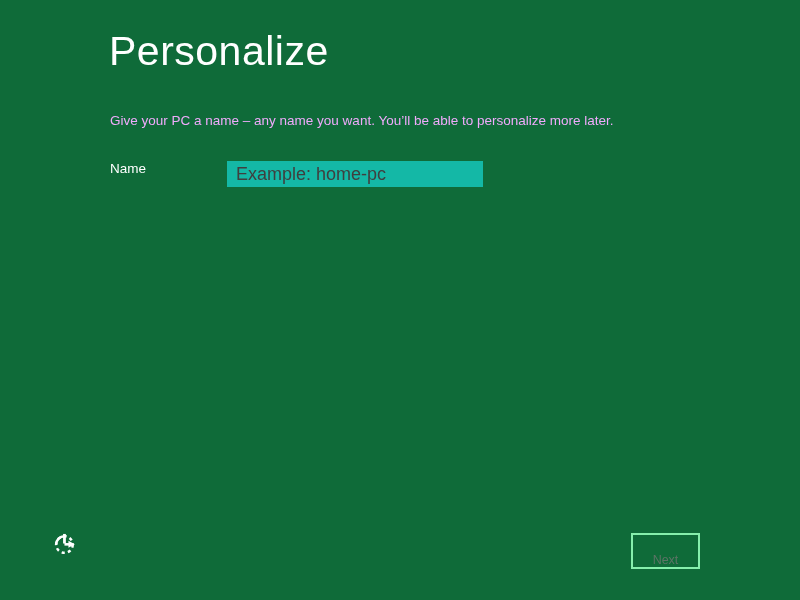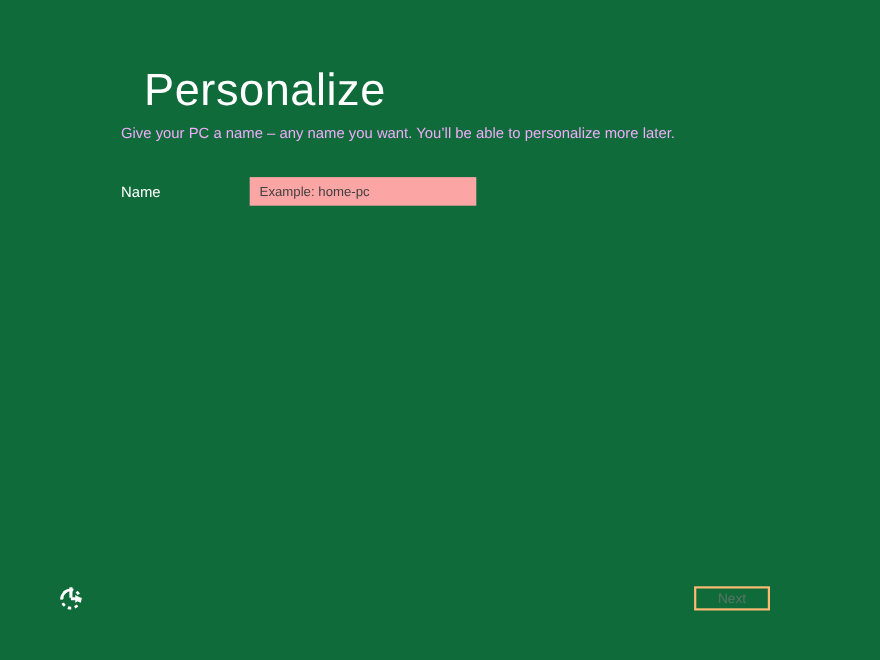--- a/index.html
+++ b/index.html
@@ -10,56 +10,55 @@
   }
   .screen {
     position: relative;
     width: 800px;
     height: 600px;
     background: #0f6b39;
   }
   .title {
     position: absolute;
     left: 109px;
-    top: 58px;
+    top: 28px;
     font-size: 41px;
     font-weight: 300;
     letter-spacing: 0.5px;
     color: #ffffff;
-    margin-left: 22px;
   }
   .description {
     position: absolute;
     left: 110px;
     top: 113px;
     font-size: 13.5px;
     color: #f0abfc;
   }
   .form-row {
     position: absolute;
     left: 110px;
     top: 161px;
     height: 26px;
     display: flex;
-    align-items: center;
+    align-items: flex-start;
   }
   .field-label {
     width: 117px;
     font-size: 13.5px;
     color: #ffffff;
   }
   .name-input {
-    width: 206px;
+    width: 256px;
     height: 26px;
     border: none;
     outline: none;
-    background: #fca5a5;
+    background: #14b8a6;
     padding: 0 0 0 9px;
     font-family: "Liberation Sans", "DejaVu Sans", sans-serif;
-    font-size: 12px;
+    font-size: 18px;
     color: #1a1a1a;
   }
   .name-input::placeholder {
     color: #3f3f3f;
     opacity: 1;
   }
   .ease-of-access-btn {
     position: absolute;
     left: 50px;
     top: 530px;
@@ -73,27 +72,27 @@
     align-items: center;
     justify-content: center;
   }
   .next-button {
     position: absolute;
     left: 631px;
     top: 533px;
     width: 69px;
     height: 22px;
     background: transparent;
-    border: 2px solid #fdba74;
+    border: 2px solid #86efac;
     color: #5c7365;
     font-family: "Liberation Sans", "DejaVu Sans", sans-serif;
     font-size: 12.5px;
     text-align: center;
     line-height: 18px;
-    padding: 0;
+    padding: 16px;
   }
 </style>
 </head>
 <body>
 
 <div class="screen">
 
   <h1 class="title">Personalize</h1>
 
   <div class="description">Give your PC a name – any name you want. You’ll be able to personalize more later.</div>

